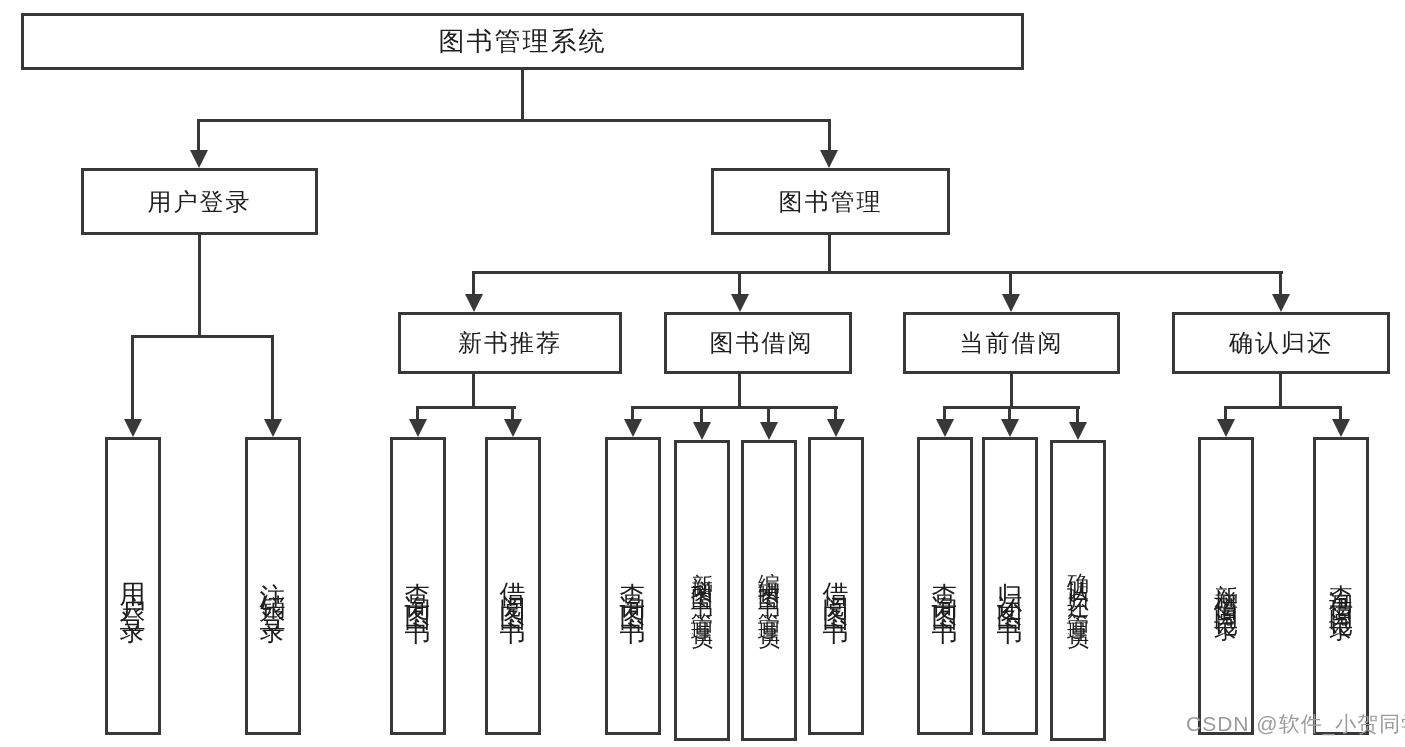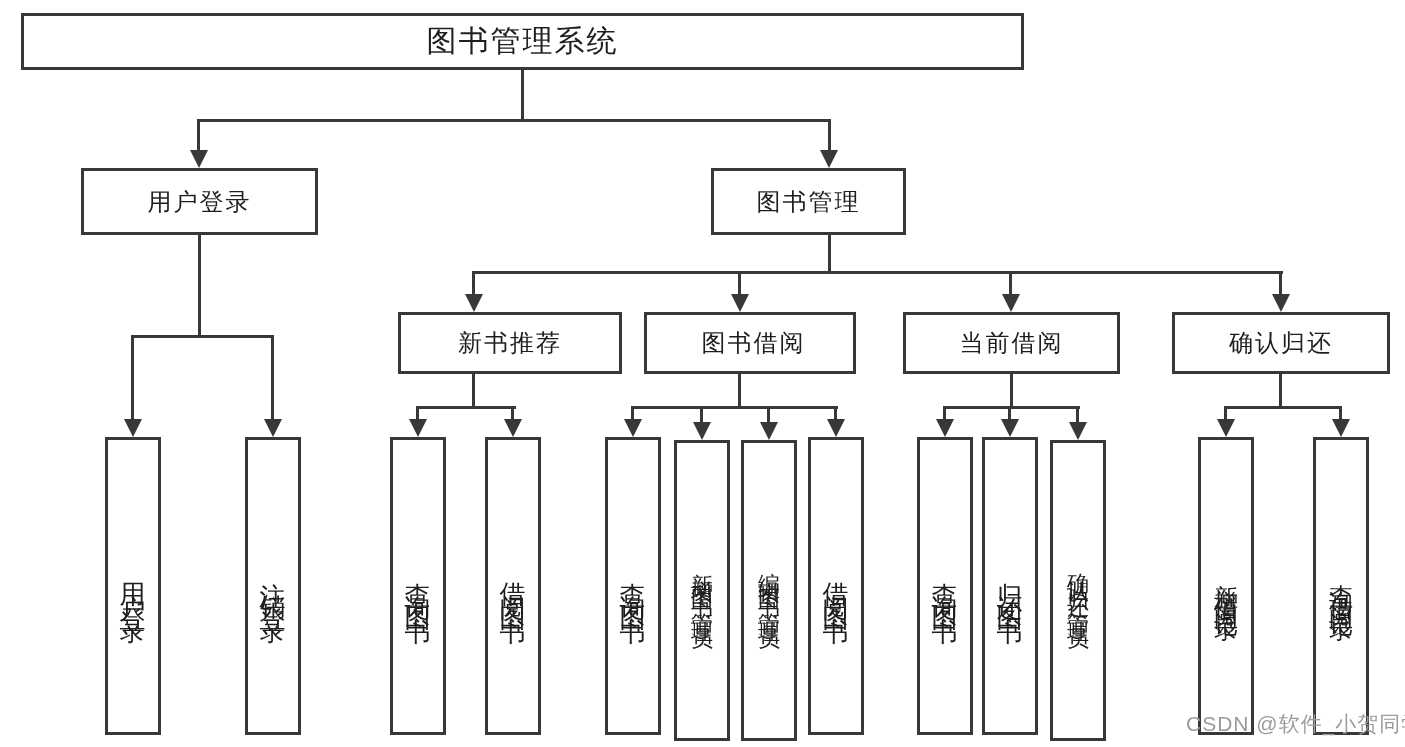--- a/index.html
+++ b/index.html
@@ -23,21 +23,21 @@
   .node {
     position: absolute;
     box-sizing: border-box;
     border: 3px solid #383838;
     background: #ffffff;
     display: flex;
     align-items: center;
     justify-content: center;
   }
   .h-label { font-size: 24px; letter-spacing: 2px; white-space: nowrap; }
-  .root-label { font-size: 30px; letter-spacing: 2px; white-space: nowrap; }
+  .root-label { font-size: 26px; letter-spacing: 2px; white-space: nowrap; }
   .v-label {
     writing-mode: vertical-rl;
     text-orientation: mixed;
     line-height: 1;
     white-space: nowrap;
   }
   .v4 { font-size: 26px; letter-spacing: 12px; }
   .v6 { font-size: 24px; letter-spacing: 7px; }
   .v9 { font-size: 22px; letter-spacing: 8px; }
   .watermark {
@@ -115,28 +115,28 @@
   <div class="ln" style="left:1339px; top:406px; width:3px; height:16px;"></div>
   <div class="arrow" style="left:1332px; top:419px;"></div>
 
   <div class="node" style="left:21px; top:13px; width:1003px; height:57px;">
     <span class="root-label">图书管理系统</span>
   </div>
 
   <div class="node" style="left:81px; top:168px; width:237px; height:67px;">
     <span class="h-label">用户登录</span>
   </div>
-  <div class="node" style="left:711px; top:168px; width:195px; height:67px;">
+  <div class="node" style="left:711px; top:168px; width:239px; height:67px;">
     <span class="h-label">图书管理</span>
   </div>
 
   <div class="node" style="left:362px; top:312px; width:224px; height:62px;margin-left:36px;">
     <span class="h-label">新书推荐</span>
   </div>
-  <div class="node" style="left:644px; top:312px; width:212px; height:62px;padding-left:7px;">
+  <div class="node" style="left:664px; top:312px; width:188px; height:62px;padding-left:7px;">
     <span class="h-label">图书借阅</span>
   </div>
   <div class="node" style="left:903px; top:312px; width:217px; height:62px;">
     <span class="h-label">当前借阅</span>
   </div>
   <div class="node" style="left:1172px; top:312px; width:218px; height:62px;">
     <span class="h-label">确认归还</span>
   </div>
 
   <div class="node" style="left:105px; top:437px; width:56px; height:298px;">

